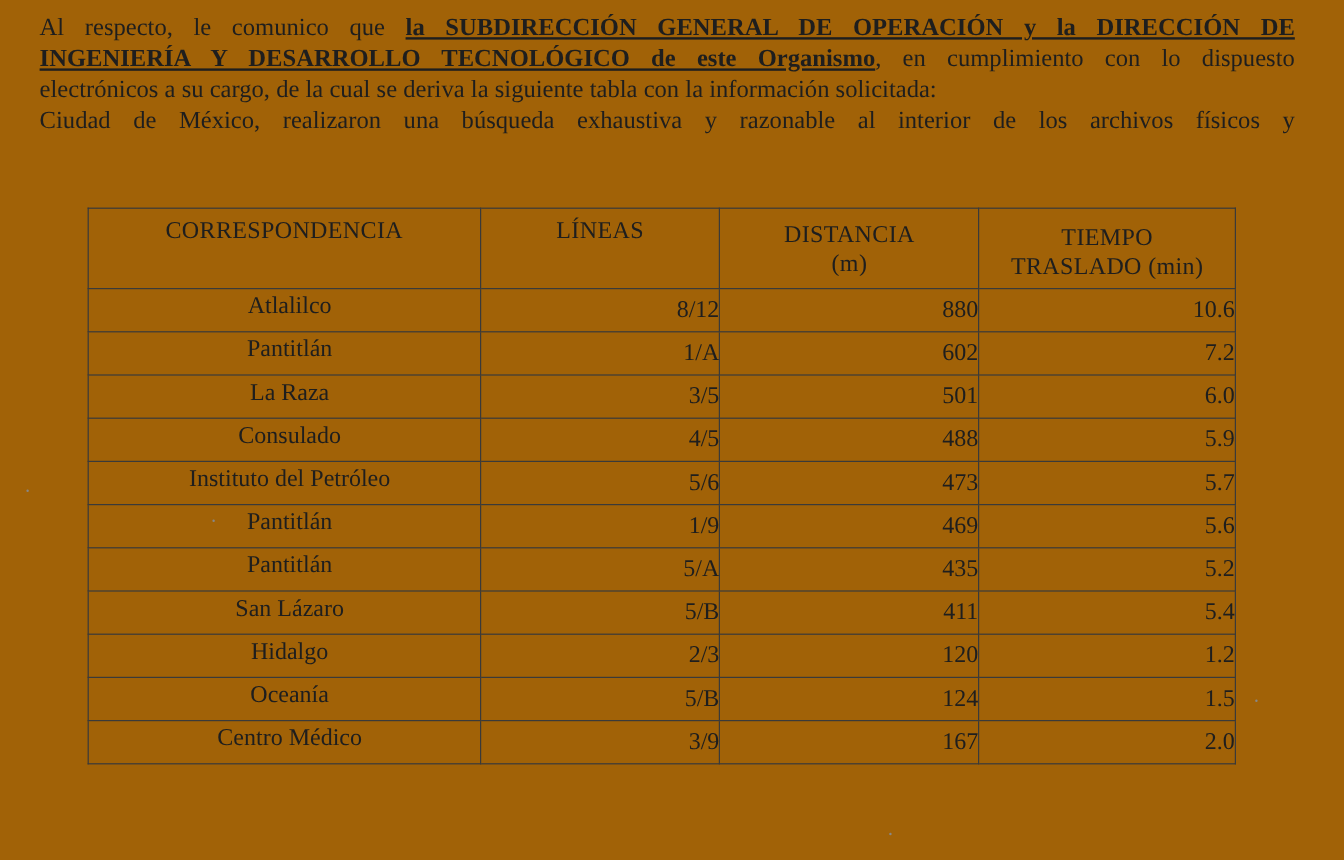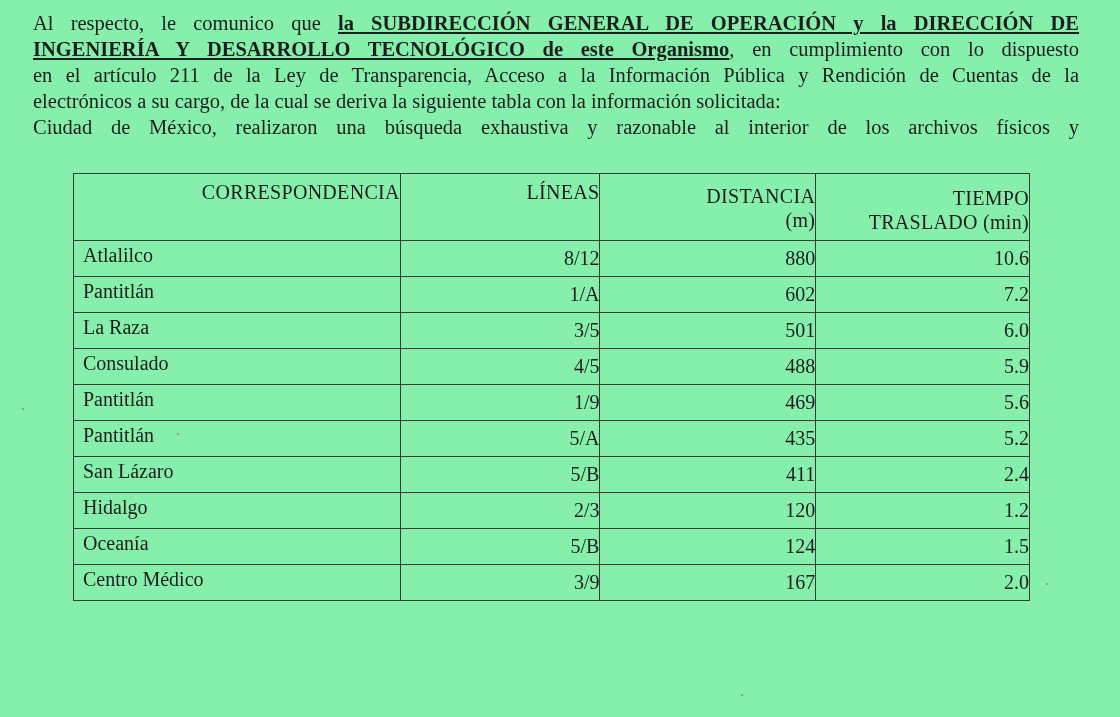--- a/index.html
+++ b/index.html
@@ -12,21 +12,21 @@
       height: 717px;
       position: relative;
       overflow: hidden;
       font-family: "Liberation Serif", "DejaVu Serif", serif;
       color: #1e1e1e;
     }
     .page {
       position: absolute;
       left: 0; top: 0;
       width: 1120px; height: 717px;
-      background: #86efac;
+      background: #a16207;
     }
     .paragraph {
       position: absolute;
       left: 33px;
       top: 10px;
       width: 1046px;
       font-size: 20.5px;
       line-height: 26px;
       text-align: justify;
       text-align-last: left;
@@ -56,30 +56,30 @@
     table.data-table th, table.data-table td {
       border: 1.5px solid #3a3a3a;
       padding: 0;
       font-weight: normal;
     }
     table.data-table th {
       height: 54px;
       vertical-align: top;
       line-height: 24px;
       padding-top: 6px;
-      text-align: right;
+      text-align: center;
       letter-spacing: 0.3px;
     }
     table.data-table td {
       height: 35px;
       vertical-align: middle;
       text-align: right;
     }
     table.data-table td.name {
-      text-align: left;
+      text-align: center;
       padding-left: 9px;
       vertical-align: top;
       padding-top: 3px;
       height: 32px;
     }
     col.c1 { width: 327px; }
     col.c2 { width: 200px; }
     col.c3 { width: 216px; }
     col.c4 { width: 214px; }
     .speck {
@@ -90,21 +90,20 @@
     }
   </style>
 </head>
 <body>
 
 <div class="page">
 
   <div class="paragraph">
     <span class="line"><span>Al respecto, le comunico que </span><span class="bold-u">la SUBDIRECCIÓN GENERAL DE OPERACIÓN y la DIRECCIÓN DE</span></span>
     <span class="line"><span class="bold-u">INGENIERÍA Y DESARROLLO TECNOLÓGICO de este Organismo</span><span>, en cumplimiento con lo dispuesto</span></span>
-    <span class="line">en el artículo 211 de la Ley de Transparencia, Acceso a la Información Pública y Rendición de Cuentas de la</span>
     <span class="line last">electrónicos a su cargo, de la cual se deriva la siguiente tabla con la información solicitada:</span>
     <span class="line">Ciudad de México, realizaron una búsqueda exhaustiva y razonable al interior de los archivos físicos y</span>
   </div>
 
   <table class="data-table">
     <colgroup>
       <col class="c1">
         <col class="c2">
         <col class="c3">
         <col class="c4">
@@ -146,36 +145,42 @@
         <td>501</td>
         <td>6.0</td>
       </tr>
       <tr>
         <td class="name">Consulado</td>
         <td>4/5</td>
         <td>488</td>
         <td>5.9</td>
       </tr>
       <tr>
+        <td class="name">Instituto del Petróleo</td>
+        <td>5/6</td>
+        <td>473</td>
+        <td>5.7</td>
+      </tr>
+      <tr>
         <td class="name">Pantitlán</td>
         <td>1/9</td>
         <td>469</td>
         <td>5.6</td>
       </tr>
       <tr>
         <td class="name">Pantitlán</td>
         <td>5/A</td>
         <td>435</td>
         <td>5.2</td>
       </tr>
       <tr>
         <td class="name">San Lázaro</td>
         <td>5/B</td>
         <td>411</td>
-        <td>2.4</td>
+        <td>5.4</td>
       </tr>
       <tr>
         <td class="name">Hidalgo</td>
         <td>2/3</td>
         <td>120</td>
         <td>1.2</td>
       </tr>
       <tr>
         <td class="name">Oceanía</td>
         <td>5/B</td>

